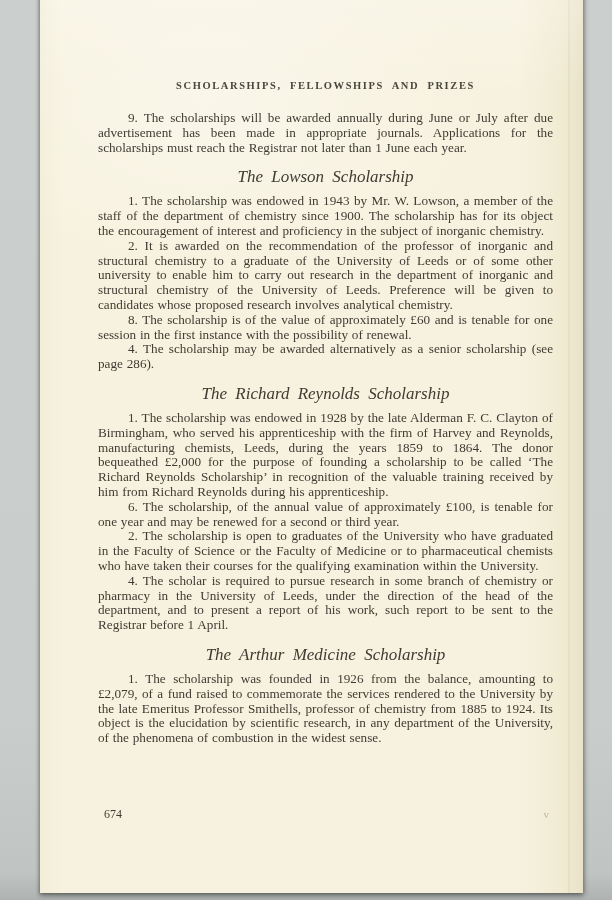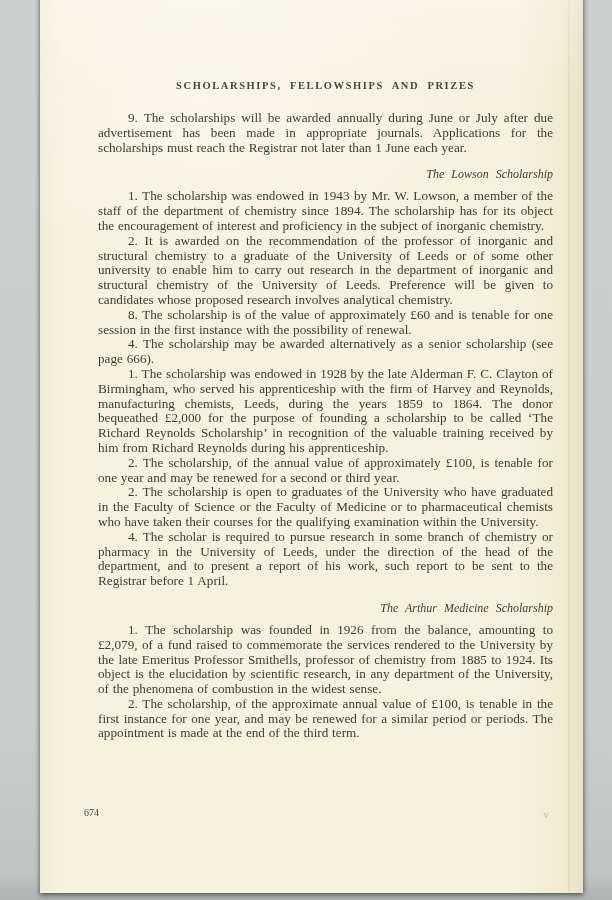--- a/index.html
+++ b/index.html
@@ -66,31 +66,31 @@
     font-size: 13.2px;
     line-height: 14.8px;
     text-align: justify;
     text-indent: 30px;
     word-spacing: 0.5px;
     color: var(--ink);
   }
   .section-head {
     font-style: italic;
     font-weight: 400;
-    font-size: 12px;
+    font-size: 17px;
     word-spacing: 4px;
-    text-align: right;
+    text-align: center;
     color: var(--ink);
     margin-top: 12px;
     margin-bottom: 7px;
   }
   .page-number {
     position: absolute;
-    left: 44px; top: 815px;
-    font-size: 10px;
+    left: 64px; top: 815px;
+    font-size: 12px;
     color: var(--ink);
   }
   .sig-mark {
     position: absolute;
     right: 34px; top: 816px;
     font-size: 11px;
     color: rgba(125, 118, 92, 0.45);
   }
 </style>
 </head>
@@ -98,33 +98,33 @@
 
 <div class="backdrop">
   <div class="paper">
     <div class="content">
 
       <div class="running-head">SCHOLARSHIPS, FELLOWSHIPS AND PRIZES</div>
 
       <p class="para">9. The scholarships will be awarded annually during June or July after due advertisement has been made in appropriate journals. Applications for the scholarships must reach the Registrar not later than 1 June each year.</p>
 
       <h3 class="section-head">The Lowson Scholarship</h3>
-      <p class="para">1. The scholarship was endowed in 1943 by Mr. W. Lowson, a member of the staff of the department of chemistry since 1894. The scholarship has for its object the encouragement of interest and proficiency in the subject of inorganic chemistry.</p>
+      <p class="para">1. The scholarship was endowed in 1943 by Mr. W. Lowson, a member of the staff of the department of chemistry since 1900. The scholarship has for its object the encouragement of interest and proficiency in the subject of inorganic chemistry.</p>
       <p class="para">2. It is awarded on the recommendation of the professor of inorganic and structural chemistry to a graduate of the University of Leeds or of some other university to enable him to carry out research in the department of inorganic and structural chemistry of the University of Leeds. Preference will be given to candidates whose proposed research involves analytical chemistry.</p>
       <p class="para">8. The scholarship is of the value of approximately £60 and is tenable for one session in the first instance with the possibility of renewal.</p>
-      <p class="para">4. The scholarship may be awarded alternatively as a senior scholarship (see page 666).</p>
+      <p class="para">4. The scholarship may be awarded alternatively as a senior scholarship (see page 286).</p>
 
+      <h3 class="section-head">The Richard Reynolds Scholarship</h3>
       <p class="para">1. The scholarship was endowed in 1928 by the late Alderman F. C. Clayton of Birmingham, who served his apprenticeship with the firm of Harvey and Reynolds, manufacturing chemists, Leeds, during the years 1859 to 1864. The donor bequeathed £2,000 for the purpose of founding a scholarship to be called ‘The Richard Reynolds Scholarship’ in recognition of the valuable training received by him from Richard Reynolds during his apprenticeship.</p>
-      <p class="para">2. The scholarship, of the annual value of approximately £100, is tenable for one year and may be renewed for a second or third year.</p>
+      <p class="para">6. The scholarship, of the annual value of approximately £100, is tenable for one year and may be renewed for a second or third year.</p>
       <p class="para">2. The scholarship is open to graduates of the University who have graduated in the Faculty of Science or the Faculty of Medicine or to pharmaceutical chemists who have taken their courses for the qualifying examination within the University.</p>
       <p class="para">4. The scholar is required to pursue research in some branch of chemistry or pharmacy in the University of Leeds, under the direction of the head of the department, and to present a report of his work, such report to be sent to the Registrar before 1 April.</p>
 
       <h3 class="section-head">The Arthur Medicine Scholarship</h3>
       <p class="para">1. The scholarship was founded in 1926 from the balance, amounting to £2,079, of a fund raised to commemorate the services rendered to the University by the late Emeritus Professor Smithells, professor of chemistry from 1885 to 1924. Its object is the elucidation by scientific research, in any department of the University, of the phenomena of combustion in the widest sense.</p>
-      <p class="para">2. The scholarship, of the approximate annual value of £100, is tenable in the first instance for one year, and may be renewed for a similar period or periods. The appointment is made at the end of the third term.</p>
 
     </div>
 
     <div class="page-number">674</div>
 
     <div class="sig-mark">v</div>
   </div>
 </div>
 
 </body></html>

